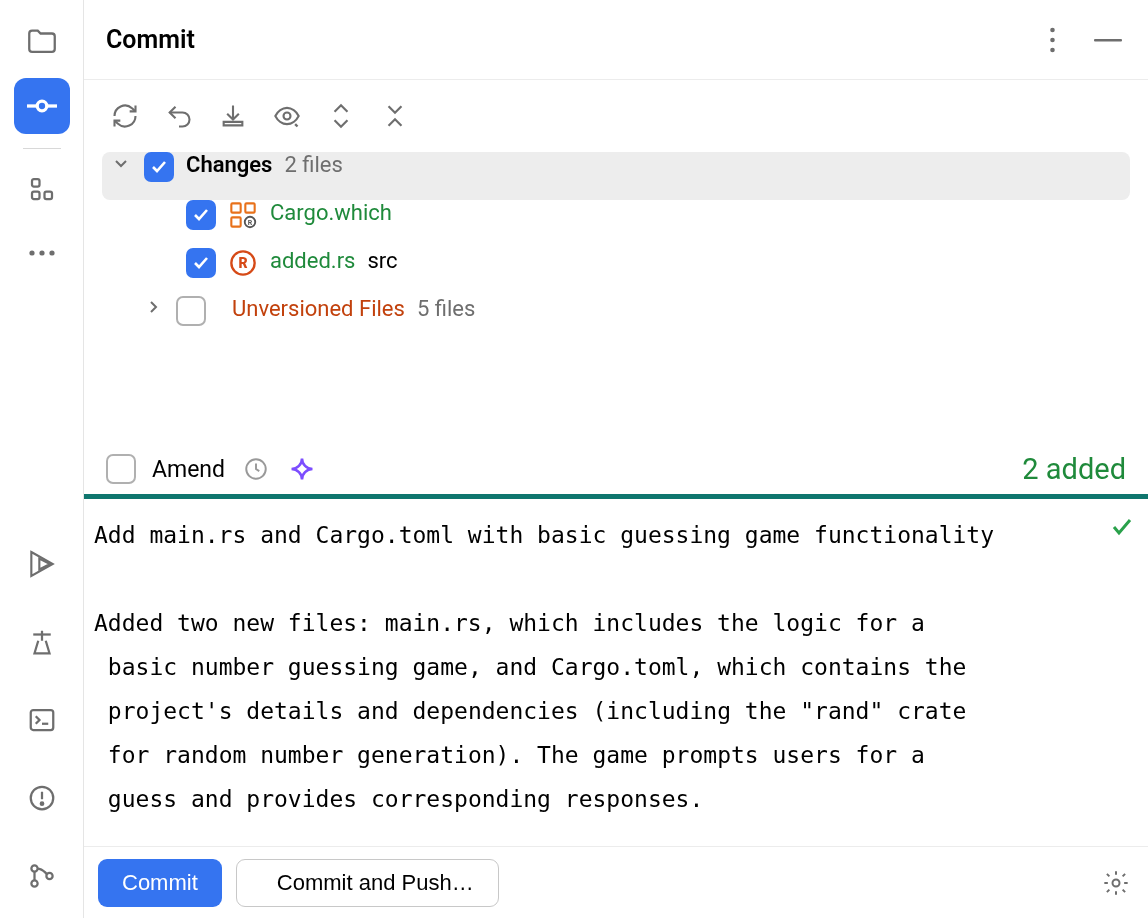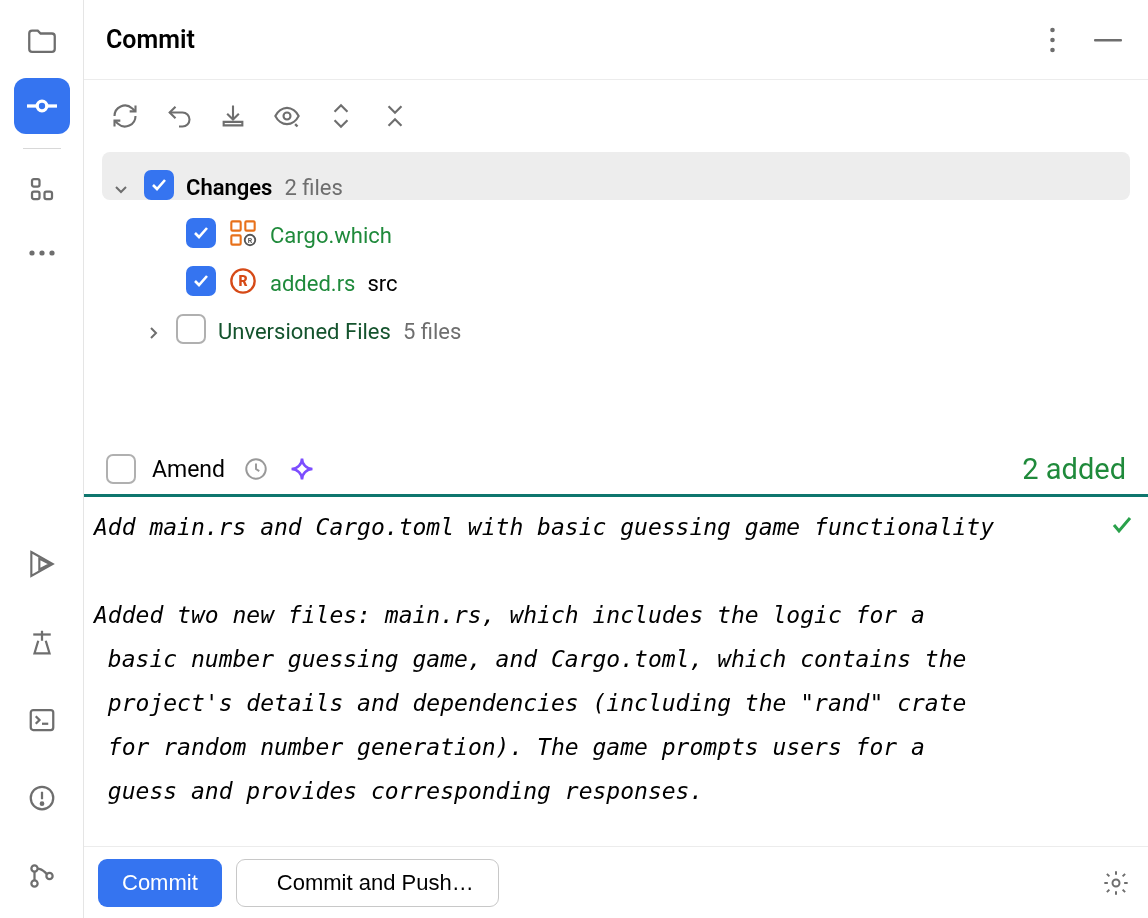--- a/index.html
+++ b/index.html
@@ -64,21 +64,21 @@
   display: flex;
   align-items: center;
   padding-left: 20px;
   gap: 12px;
 }
 .toolbar-btn { width: 42px; height: 42px; display:flex; align-items:center; justify-content:center; color:#6e6e6e; cursor:pointer; border-radius:8px; }
 .tree { padding: 0 18px 0 18px; }
 .tree-row {
   height: 48px;
   display: flex;
-  align-items: flex-end;
+  align-items: flex-start;
   font-size: 22px;
   gap: 12px;
   border-radius: 8px;
   padding-left: 8px;
 }
 .tree-row.group { background:#ededed; }
 .expander { width: 22px; height: 22px; display:flex; align-items:center; justify-content:center; color:#6e6e6e; cursor:pointer; }
 .checkbox {
   width: 30px; height: 30px;
   border-radius: 7px;
@@ -88,40 +88,39 @@
 }
 .checkbox.checked { background:#3574f0; }
 .checkbox.unchecked { border:2px solid #b0b0b0; }
 .check-mark { color:#fff; }
 .group-label { font-weight:600; color:#000; }
 .group-count { color:#6e6e6e; }
 .file-row { padding-left: 84px; }
 .file-row-2 { padding-left: 40px; }
 .file-icon { width:30px; height:30px; display:flex; align-items:center; justify-content:center; flex-shrink:0; }
 .file-name { color:#1f8a3b; }
-.file-name-black { color:#14532d; }
+.file-name-black { color:#c2410c;margin-left:14px; }
 .file-path { color:#000000; }
 .amend-bar {
   margin-top: 100px;
   height: 50px;
   display: flex;
   align-items: center;
   padding: 0 22px;
   gap: 16px;
 }
 .amend-label { font-size:23px; color:#000; }
 .amend-icon { width:30px; height:30px; display:flex;align-items:center;justify-content:center; color:#999; cursor:pointer; }
 .ai-icon { color:#7c4dff; }
 .added-status { margin-left:auto; color:#1f8a3b; font-size:29px; }
 .msg-area {
-  border-top: 3px solid #0f766e;
+  border-top: 5px solid #0f766e;
   flex: 1;
   position: relative;
-  padding: 8px 22px 14px 10px;
-  font-style: italic;
+  padding: 14px 22px 14px 10px;
 }
 .msg-text {
   font-family: "SF Mono", Menlo, Consolas, monospace;
   font-size: 23px;
   line-height: 44px;
   color: #000;
   white-space: pre-wrap;
   outline: none;
   border: none;
   width: 100%;

